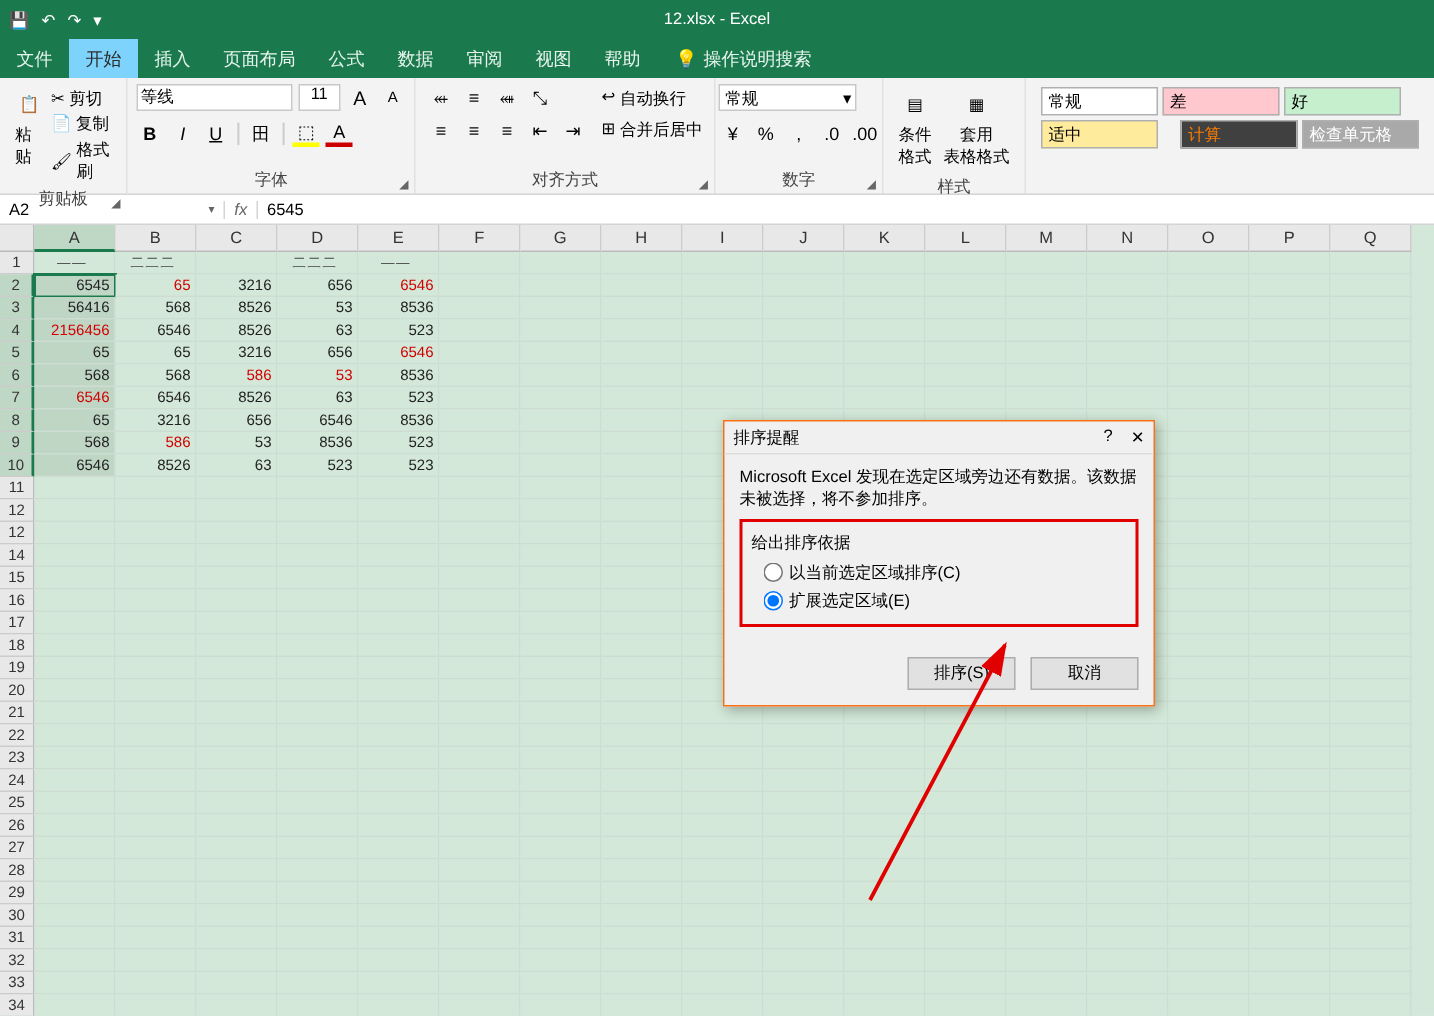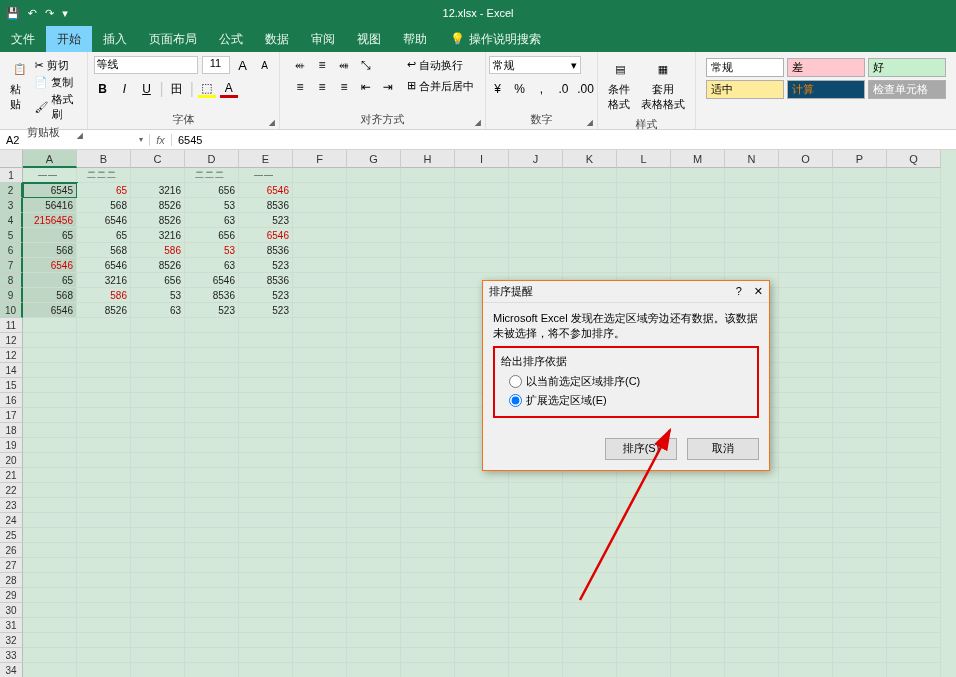--- a/index.html
+++ b/index.html
@@ -41,21 +41,21 @@
 
   .num-fmt-box { border:1px solid #c8c8c8; background:#fff; font-size:11px; height:18px; width:92px; padding:0 3px; display:flex; align-items:center; justify-content:space-between; }
 
   .styles-grid { display:flex; flex-direction:column; gap:3px; padding:2px 4px; }
   .styles-row { display:flex; gap:3px; }
   .style-cell { width:78px; height:19px; border:1px solid #b0b0b0; font-size:11px; display:flex; align-items:center; padding-left:4px; }
   .style-normal { background:#fff; }
   .style-bad  { background:#ffc7ce; }
   .style-good { background:#c6efce; }
   .style-mid  { background:#ffeb9c; }
-  .style-calc { background:#0c4a6e; color:#fa7d00; }
+  .style-calc { background:#404040; color:#fa7d00;margin-left:12px; }
   .style-chk  { background:#a9a9a9; color:#fff; }
 
   
   .fx-bar { height:20px; background:#fff; border-bottom:1px solid #d4d4d4; display:flex; align-items:center; font-size:11px; }
   .name-box { width:150px; border-right:1px solid #d4d4d4; padding-left:6px; display:flex; align-items:center; justify-content:space-between; padding-right:6px; }
   .fx-label { width:22px; text-align:center; font-style:italic; color:#666; border-right:1px solid #d4d4d4; }
   .formula-input { flex:1; padding-left:6px; }
 
   
   .grid-wrap { position:relative; background:#d3e8d8; height:529px; overflow:hidden; }

